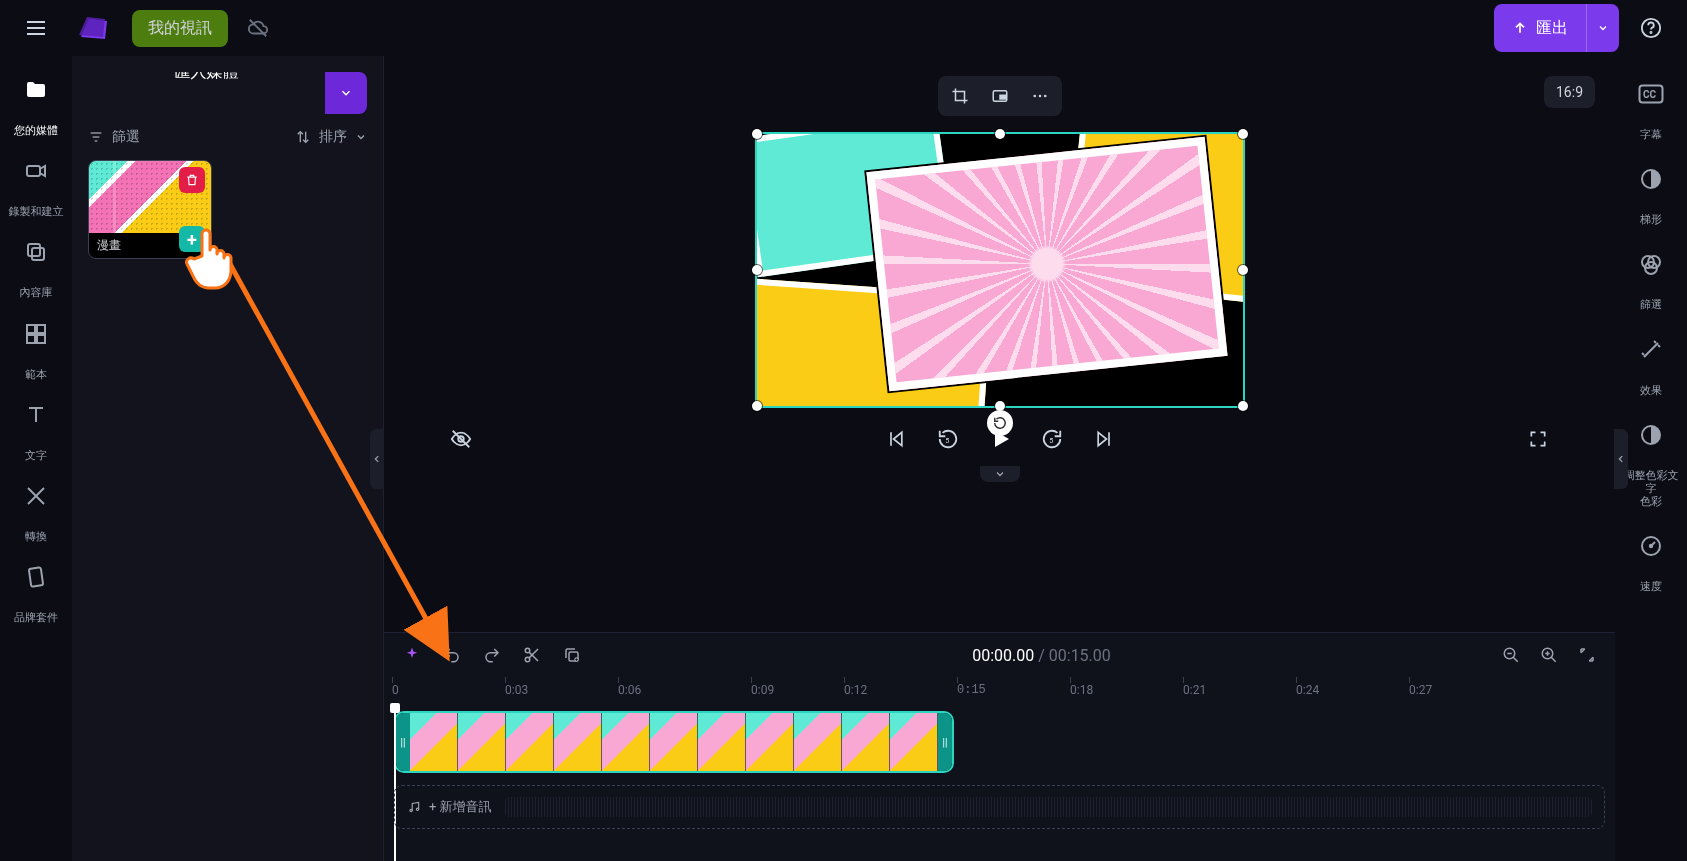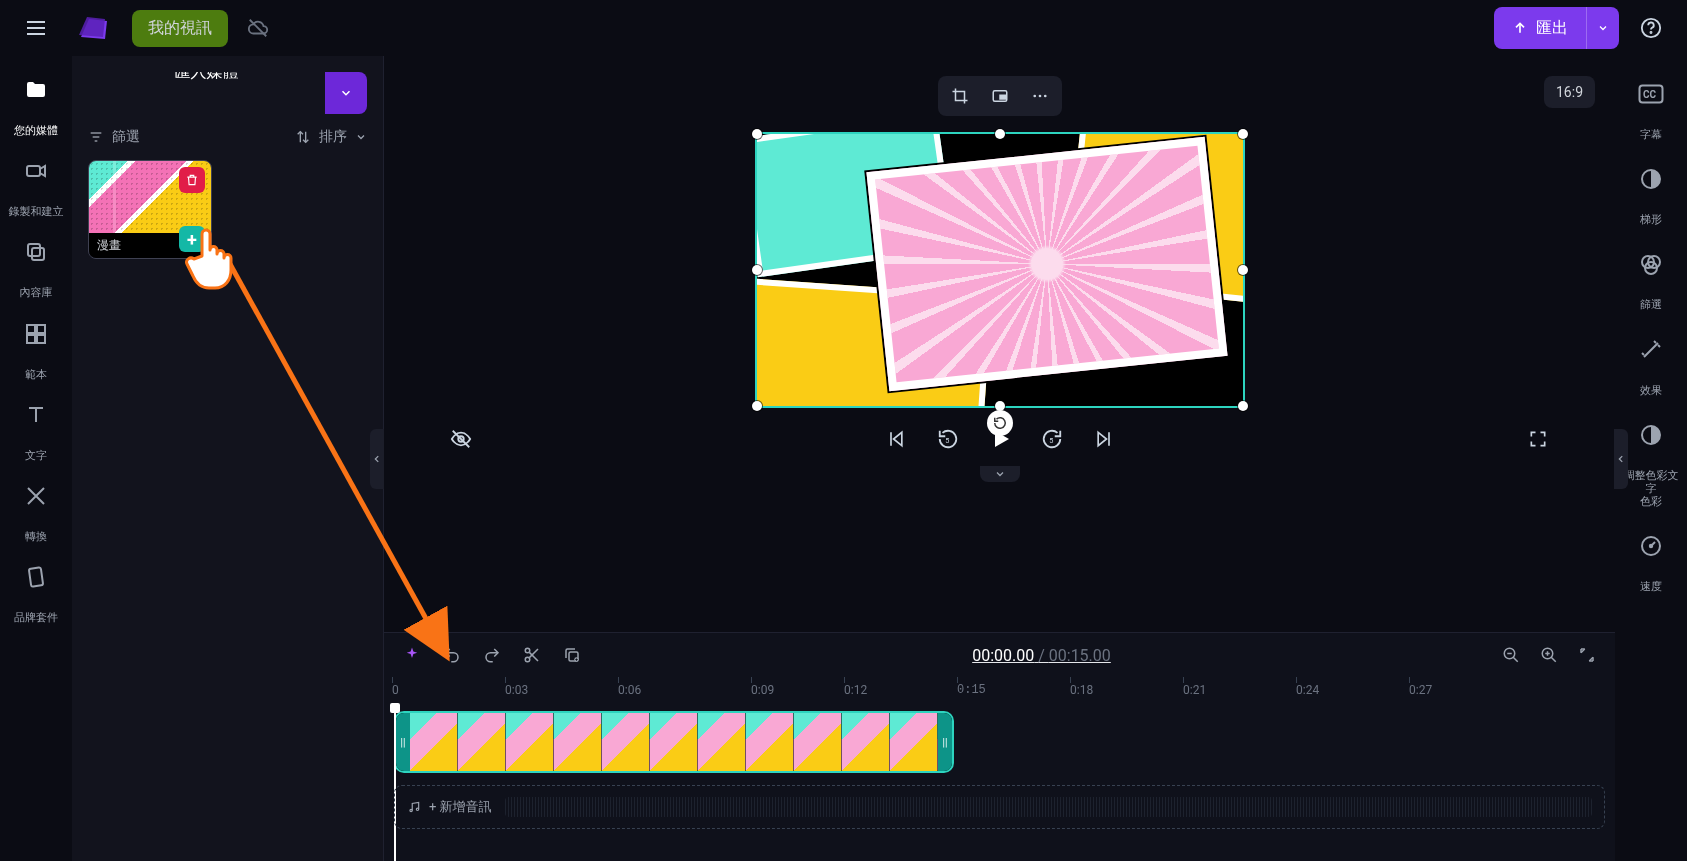--- a/index.html
+++ b/index.html
@@ -4,21 +4,21 @@
 <style>
 * { margin:0; padding:0; box-sizing:border-box; font-family:-apple-system,BlinkMacSystemFont,"Segoe UI",Roboto,sans-serif; }
 body { background:#0b0c14; color:#e5e7eb; width:1687px; height:861px; overflow:hidden; position:relative; }
 .topbar { height:56px; display:flex; align-items:center; padding:0 16px; gap:12px; background:#0b0c14; }
 .hamburger { width:40px; height:40px; display:flex; align-items:center; justify-content:center; cursor:pointer; }
 .hamburger svg { stroke:#cbd5e1; }
 .logo { width:36px; height:30px; display:flex; align-items:center; justify-content:center; margin:0 8px; }
 .title-chip { background:#4d7c0f; border-radius:8px; padding:8px 16px; font-size:16px; color:#d1d5db; }
 .cloud-icon { width:36px; height:36px; display:flex; align-items:center; justify-content:center; color:#6b7280; }
 .spacer { flex:1; }
-.export-btn { background:#7c3aed; color:#fff; border:none; border-radius:8px; height:42px; display:flex; align-items:center; cursor:pointer; overflow:hidden; }
+.export-btn { background:#7c3aed; color:#fff; border:none; border-radius:8px; height:48px; display:flex; align-items:center; cursor:pointer; overflow:hidden; }
 .export-btn .main { padding:0 18px; display:flex; align-items:center; gap:8px; font-size:16px; }
 .export-btn .caret { border-left:1px solid rgba(255,255,255,0.25); padding:0 10px; height:100%; display:flex; align-items:center; }
 .help-btn { width:40px; height:40px; border-radius:50%; display:flex; align-items:center; justify-content:center; color:#cbd5e1; cursor:pointer; }
 
 .main { display:flex; height:calc(100% - 56px); }
 .leftrail { width:72px; background:#0b0c14; display:flex; flex-direction:column; align-items:center; padding-top:12px; gap:4px; }
 .rail-item { width:64px; display:flex; flex-direction:column; align-items:center; gap:20px; padding:8px 0; color:#9ca3af; cursor:pointer; border-radius:8px; }
 .rail-item.active { color:#fff; }
 .rail-item .icon { width:28px; height:28px; display:flex; align-items:center; justify-content:center; }
 .rail-item .lbl { font-size:11px; text-align:center; line-height:1.2; }
@@ -58,21 +58,21 @@
 .rotate-handle { position:absolute; bottom:-30px; left:50%; margin-left:-13px; width:26px; height:26px; background:#fff; border-radius:50%; display:flex; align-items:center; justify-content:center; }
 .playback { display:flex; align-items:center; justify-content:center; gap:18px; padding:14px 0 8px; width:100%; position:relative; }
 .playback .pb { width:34px; height:34px; display:flex; align-items:center; justify-content:center; color:#cbd5e1; cursor:pointer; }
 .playback .pb.play svg { fill:#fff; }
 .playback .hide-left { position:absolute; left:60px; }
 .playback .fs-right { position:absolute; right:60px; }
 .timeline-caret { width:100%; display:flex; justify-content:center; padding:2px 0; }
 .timeline-caret .c { width:40px; height:16px; background:#1c1e2a; border-radius:0 0 8px 8px; display:flex; align-items:center; justify-content:center; color:#9ca3af; cursor:pointer; }
 
 .timeline { background:#0f111b; border-top:1px solid #1f2130; display:flex; flex-direction:column; }
-.tl-toolbar { height:44px; display:flex; align-items:center; padding:0 14px; gap:12px;text-decoration:underline; }
+.tl-toolbar { height:44px; display:flex; align-items:center; padding:0 14px; gap:12px; }
 .tl-toolbar .tb { width:28px; height:28px; display:flex; align-items:center; justify-content:center; color:#9ca3af; cursor:pointer; }
 .tl-toolbar .sparkle { color:#a855f7; }
 .tl-time { flex:1; text-align:center; font-size:16px; font-variant-numeric:tabular-nums; }
 .tl-time .cur { color:#fff; }
 .tl-time .dur { color:#6b7280; }
 .tl-right { display:flex; gap:10px; }
 .ruler { position:relative; height:28px; display:flex; align-items:center; font-size:12px; color:#6b7280; padding-left:10px; }
 .ruler .tick { position:absolute; top:6px; }
 .ruler .tick::before { content:""; position:absolute; top:-6px; left:0; width:1px; height:6px; background:#374151; }
 .tracks { position:relative; padding:6px 10px 20px 10px; }

